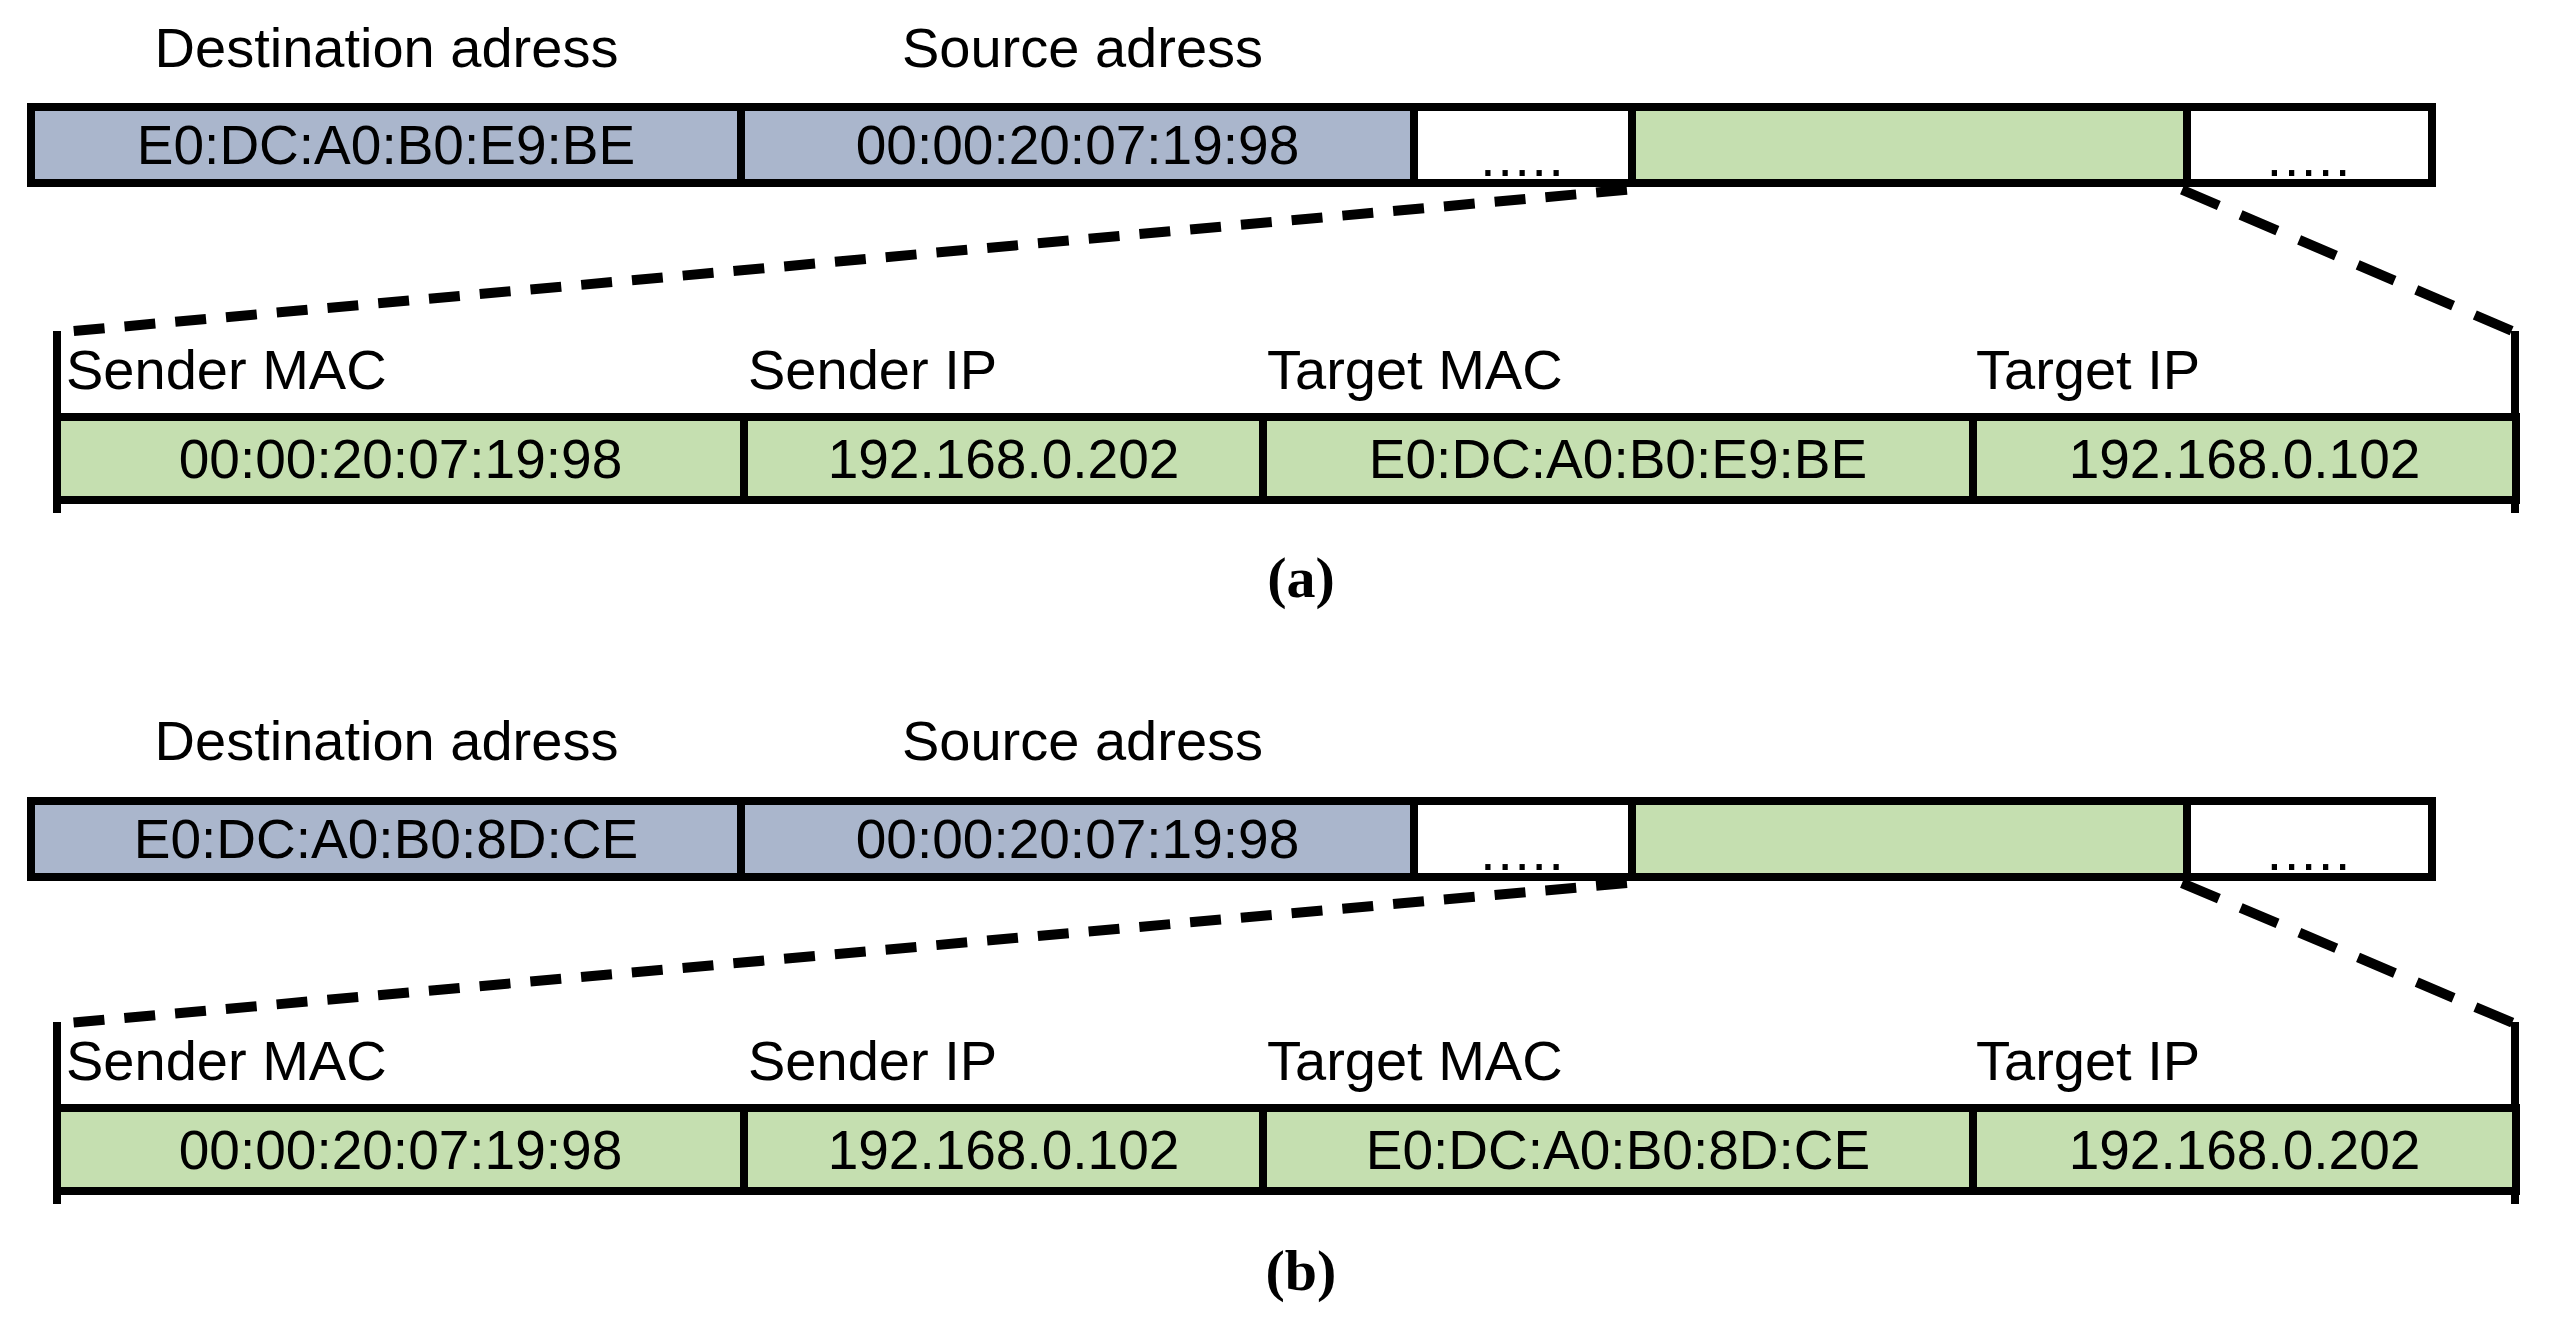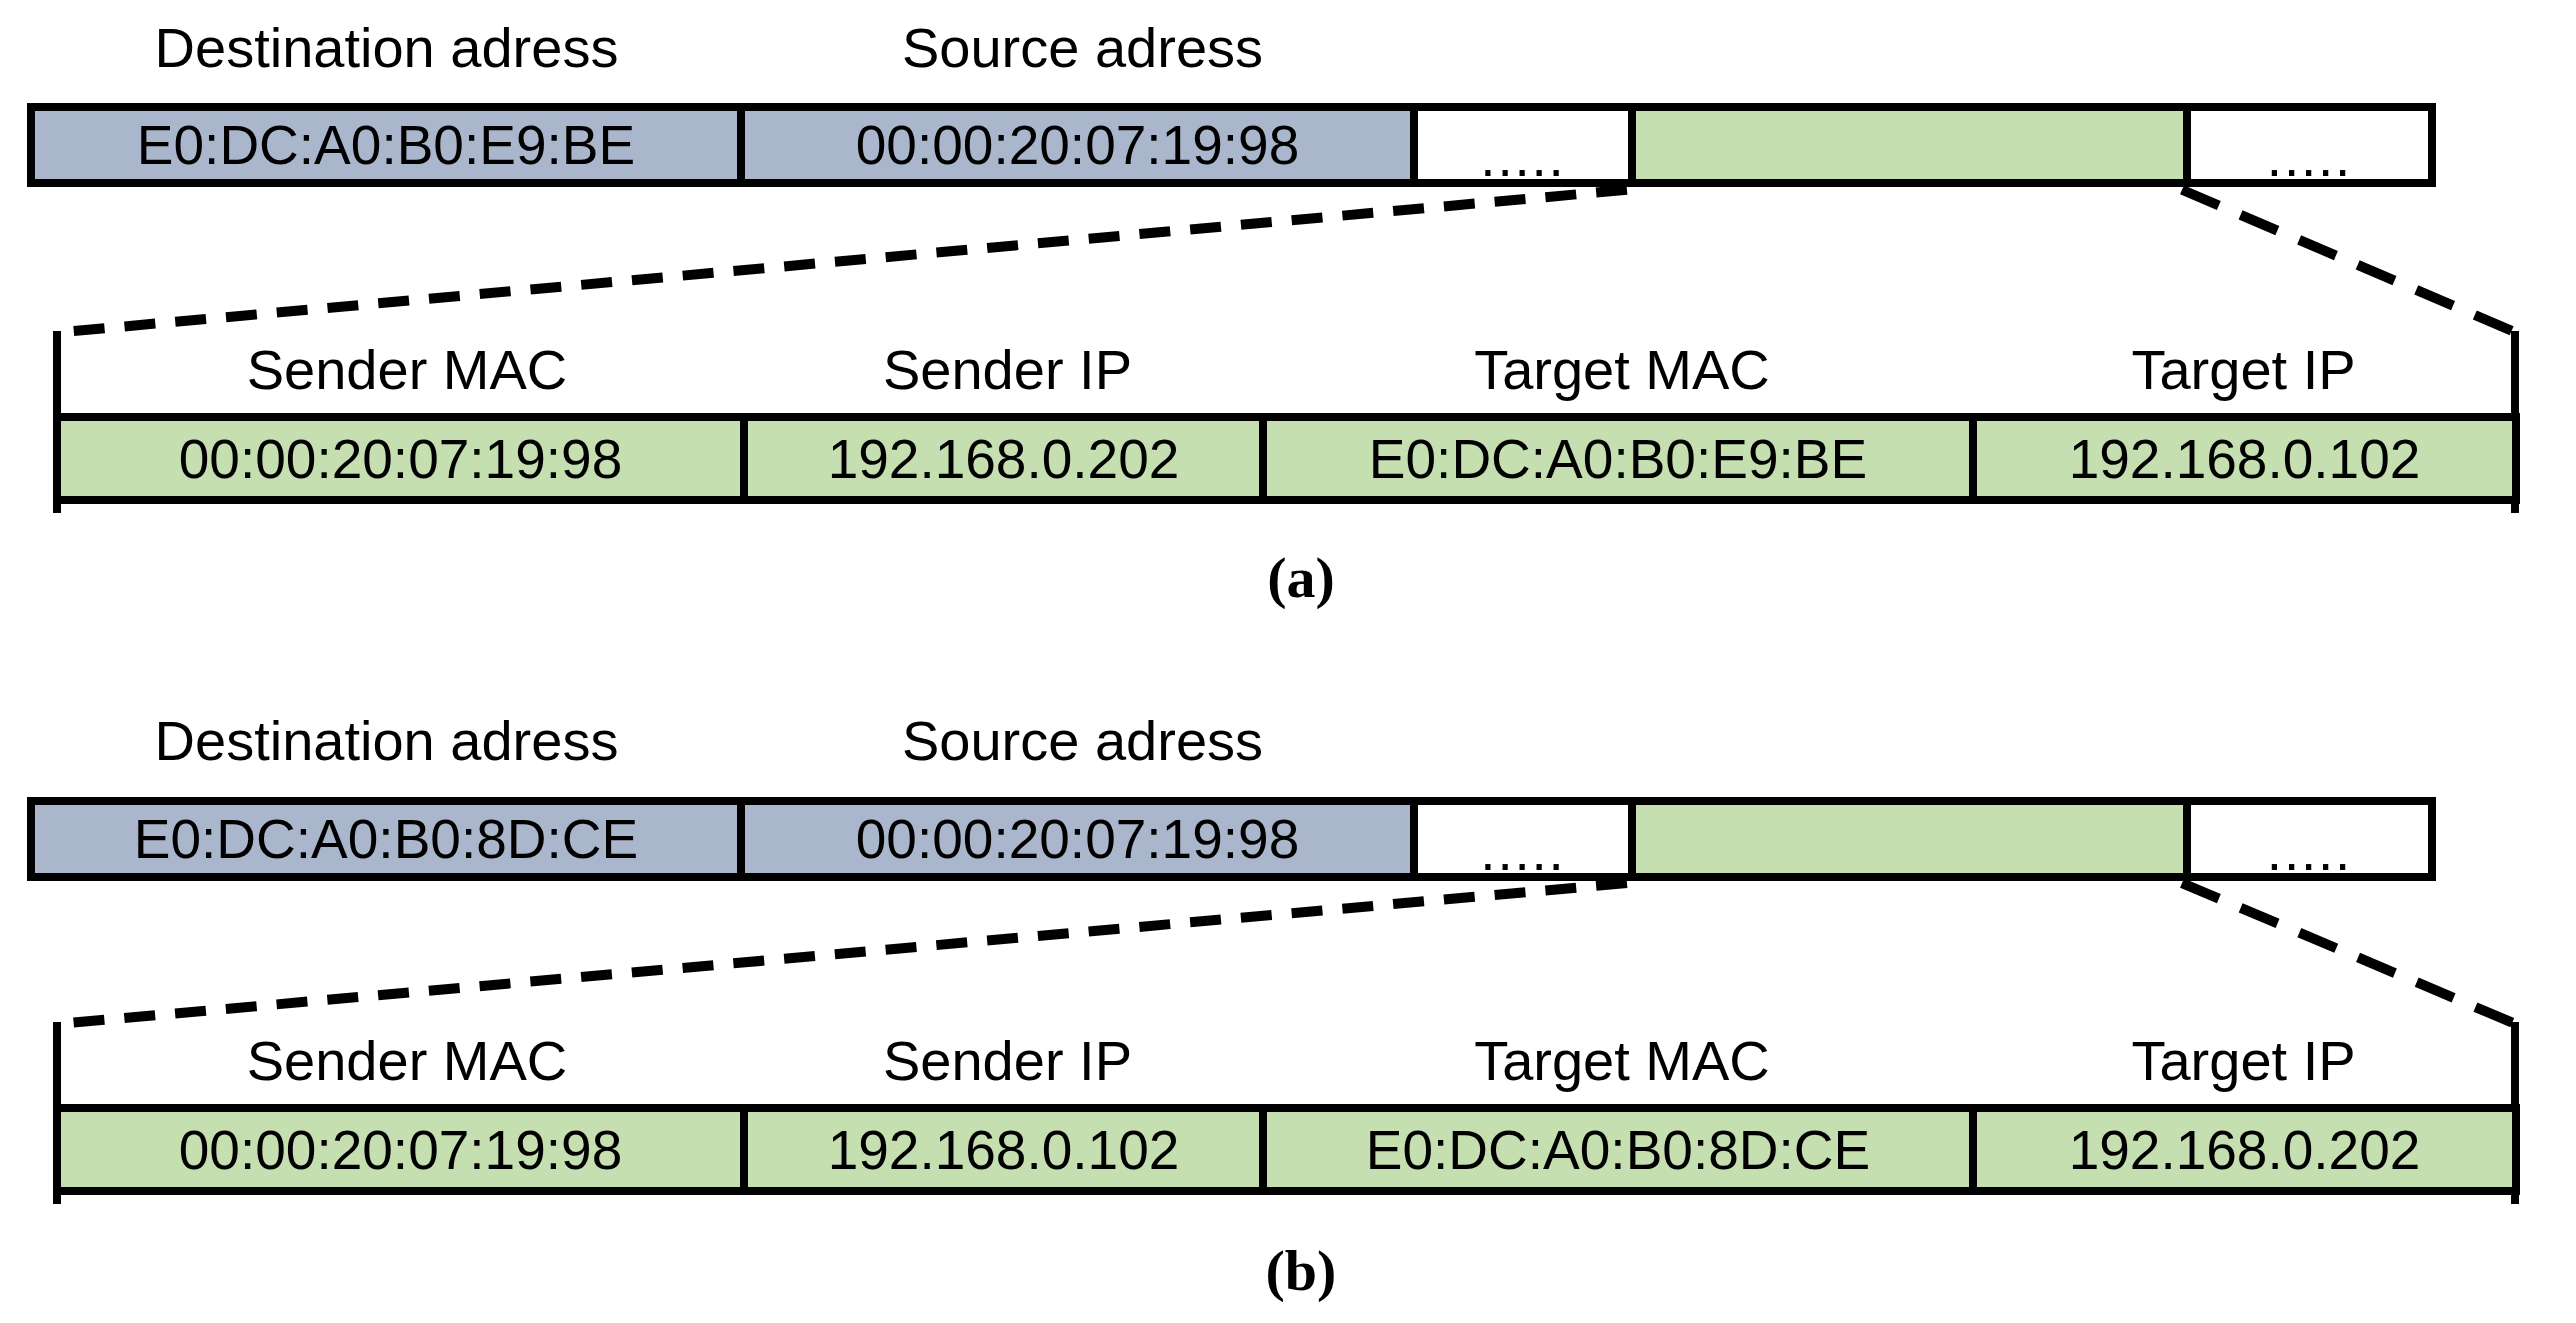--- a/index.html
+++ b/index.html
@@ -68,21 +68,20 @@
     position: relative;
     top: 12.7px;
   }
   .detail-header {
     position: absolute;
     font-family: "Liberation Sans", sans-serif;
     font-size: 56px;
     line-height: 1;
     color: #000000;
     white-space: nowrap;
-    text-align: center;
     top: 12.7px;
   }
 
   .detail-row {
     position: absolute;
     box-sizing: border-box;
     border: 8.2px solid #000000;
     background: #c5dfb0;
     display: flex;
     flex-direction: row;

